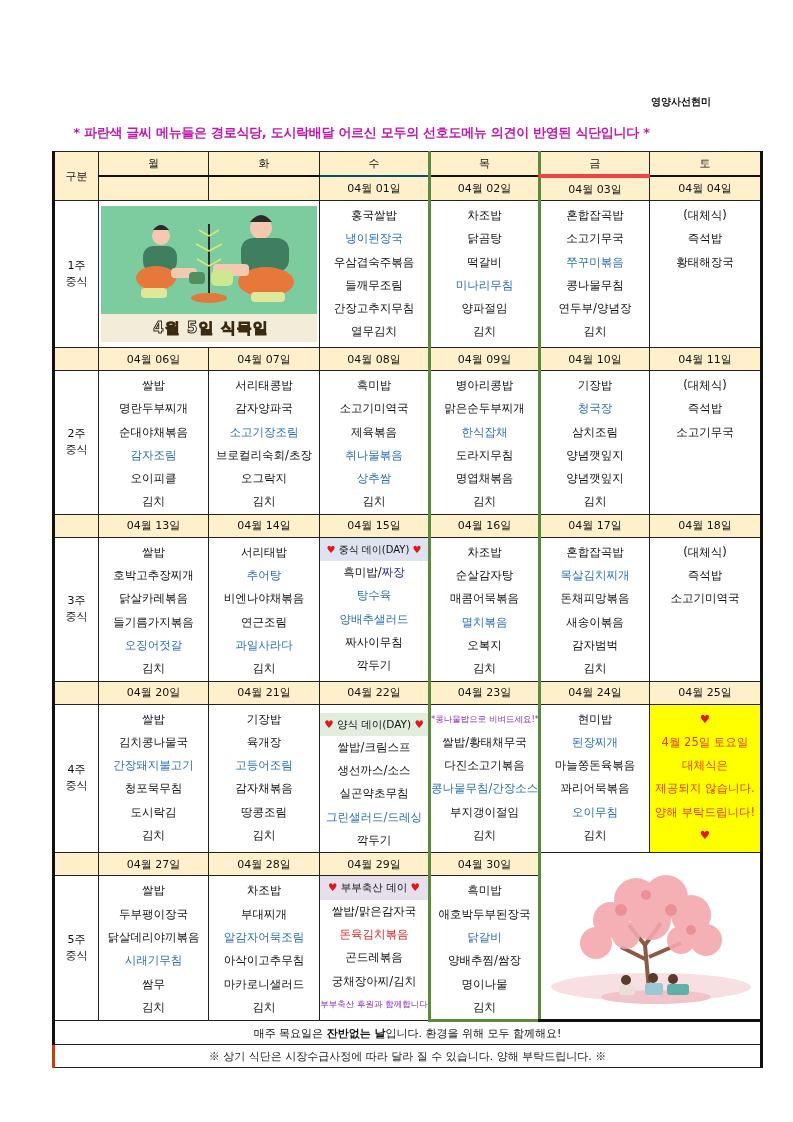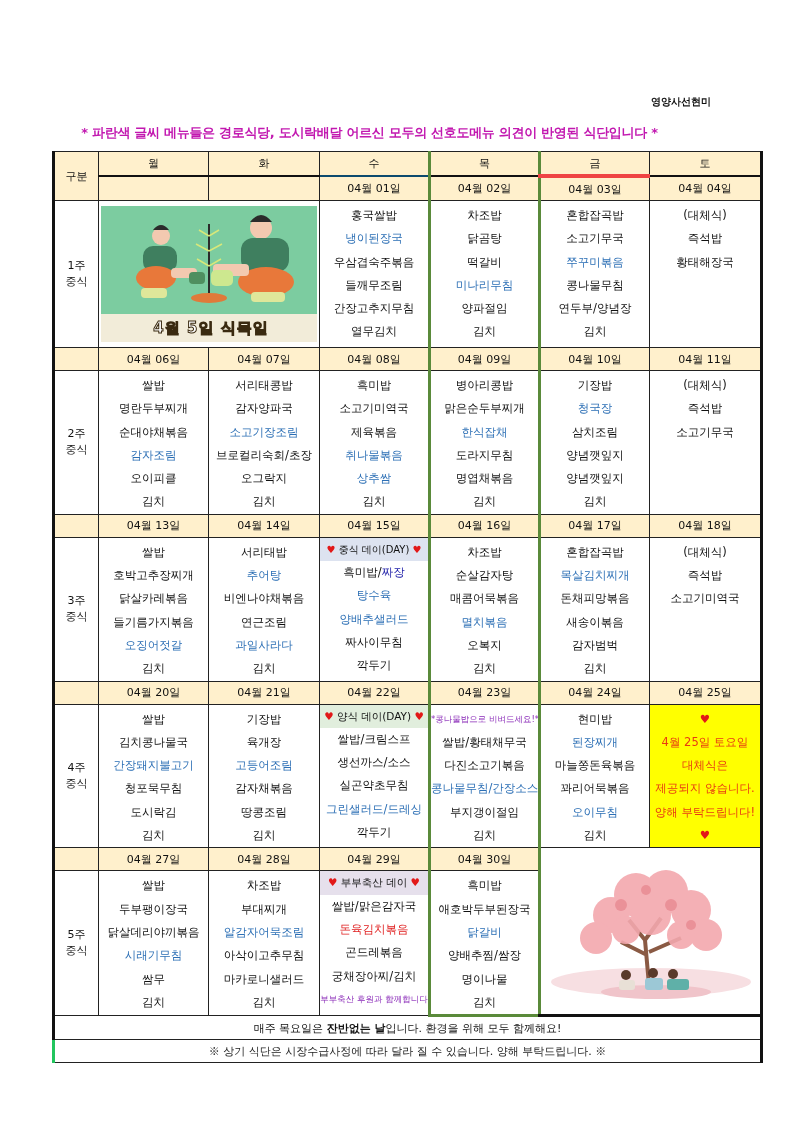--- a/index.html
+++ b/index.html
@@ -1,20 +1,20 @@
 <!DOCTYPE html>
 <html><head>
 <meta charset="utf-8">
 <style>
   html, body { margin:0; padding:0; background:#ffffff; }
   body { width:793px; height:1122px; position:relative; font-family:"DejaVu Sans", "Liberation Sans", sans-serif; color:#111; overflow:hidden; }
   .title { position:absolute; top:88px; left:0; width:793px; text-align:center; }
   .title-main { display:inline-block; font-size:17px; font-weight:bold; color:#1a1aa0; text-decoration:underline; letter-spacing:-0.5px; margin-left:-30px; }
   .title-author { position:absolute; left:651px; top:7px; font-size:10px; font-weight:bold; color:#111; }
-  .subtitle { position:absolute; top:124px; left:0; width:723px; text-align:center; font-size:13px; font-weight:bold; color:#c218b0; letter-spacing:-0.3px;padding-left:8px; }
+  .subtitle { position:absolute; top:124px; left:0; width:723px; text-align:center; font-size:13px; font-weight:bold; color:#c218b0; letter-spacing:-0.3px; }
 
   table.menu { position:absolute; left:52px; top:151px; width:708px; border-collapse:collapse; table-layout:fixed; }
   table.menu td { border:1px solid #222; text-align:center; padding:0; font-size:11px; vertical-align:middle; overflow:hidden; white-space:nowrap; }
   .hdr { background:#fff0cc; height:22px; font-size:12px; }
   .date { background:#fff0cc; height:22px; font-size:12px; }
   .gubun { background:#fff0cc; font-size:12px; }
   .wk { font-size:11.5px; line-height:16px; background:#fff; }
   .thick-top td { border-top:3px solid #111; }
   .thick-bottom td { border-bottom:3px solid #111; }
   .meal { height:142px; vertical-align:top !important; }
@@ -317,21 +317,21 @@
           <div class="items">
       <div class="item">기장밥</div>
       <div class="item">육개장</div>
       <div class="item blue">고등어조림</div>
       <div class="item">감자채볶음</div>
       <div class="item">땅콩조림</div>
       <div class="item">김치</div>
     </div>
         </td>
     <td class="meal">
-          <div class="items" style="padding-top:0;">
+          <div class="items" style="padding-top:8px;">
       <div class="item special-green"><span class="heart">♥</span> <span>양식 데이(DAY)</span> <span class="heart">♥</span></div>
       <div class="item">쌀밥/크림스프</div>
       <div class="item">생선까스/소스</div>
       <div class="item">실곤약초무침</div>
       <div class="item blue">그린샐러드/드레싱</div>
       <div class="item">깍두기</div>
     </div>
         </td>
     <td class="meal thu">
           <div class="items">
@@ -447,16 +447,16 @@
     </div>
         </td>
   </tr>
 
   <tr class="thick-bottom">
     <td colspan="7" class="notice" style="border-left:3px solid #111;border-right:3px solid #111;">
       <span>매주 목요일은 </span><b>잔반없는 날</b><span>입니다. 환경을 위해 모두 함께해요!</span>
     </td>
   </tr>
   <tr class="thick-bottom">
-    <td colspan="7" class="notice2" style="border-left:3px solid #22c55e;border-right:3px solid #111;">※ 상기 식단은 시장수급사정에 따라 달라 질 수 있습니다. 양해 부탁드립니다. ※</td>
+    <td colspan="7" class="notice2" style="border-left:3px solid #c2410c;border-right:3px solid #111;">※ 상기 식단은 시장수급사정에 따라 달라 질 수 있습니다. 양해 부탁드립니다. ※</td>
   </tr>
 </tbody>
   </table>
 
 </body></html>

